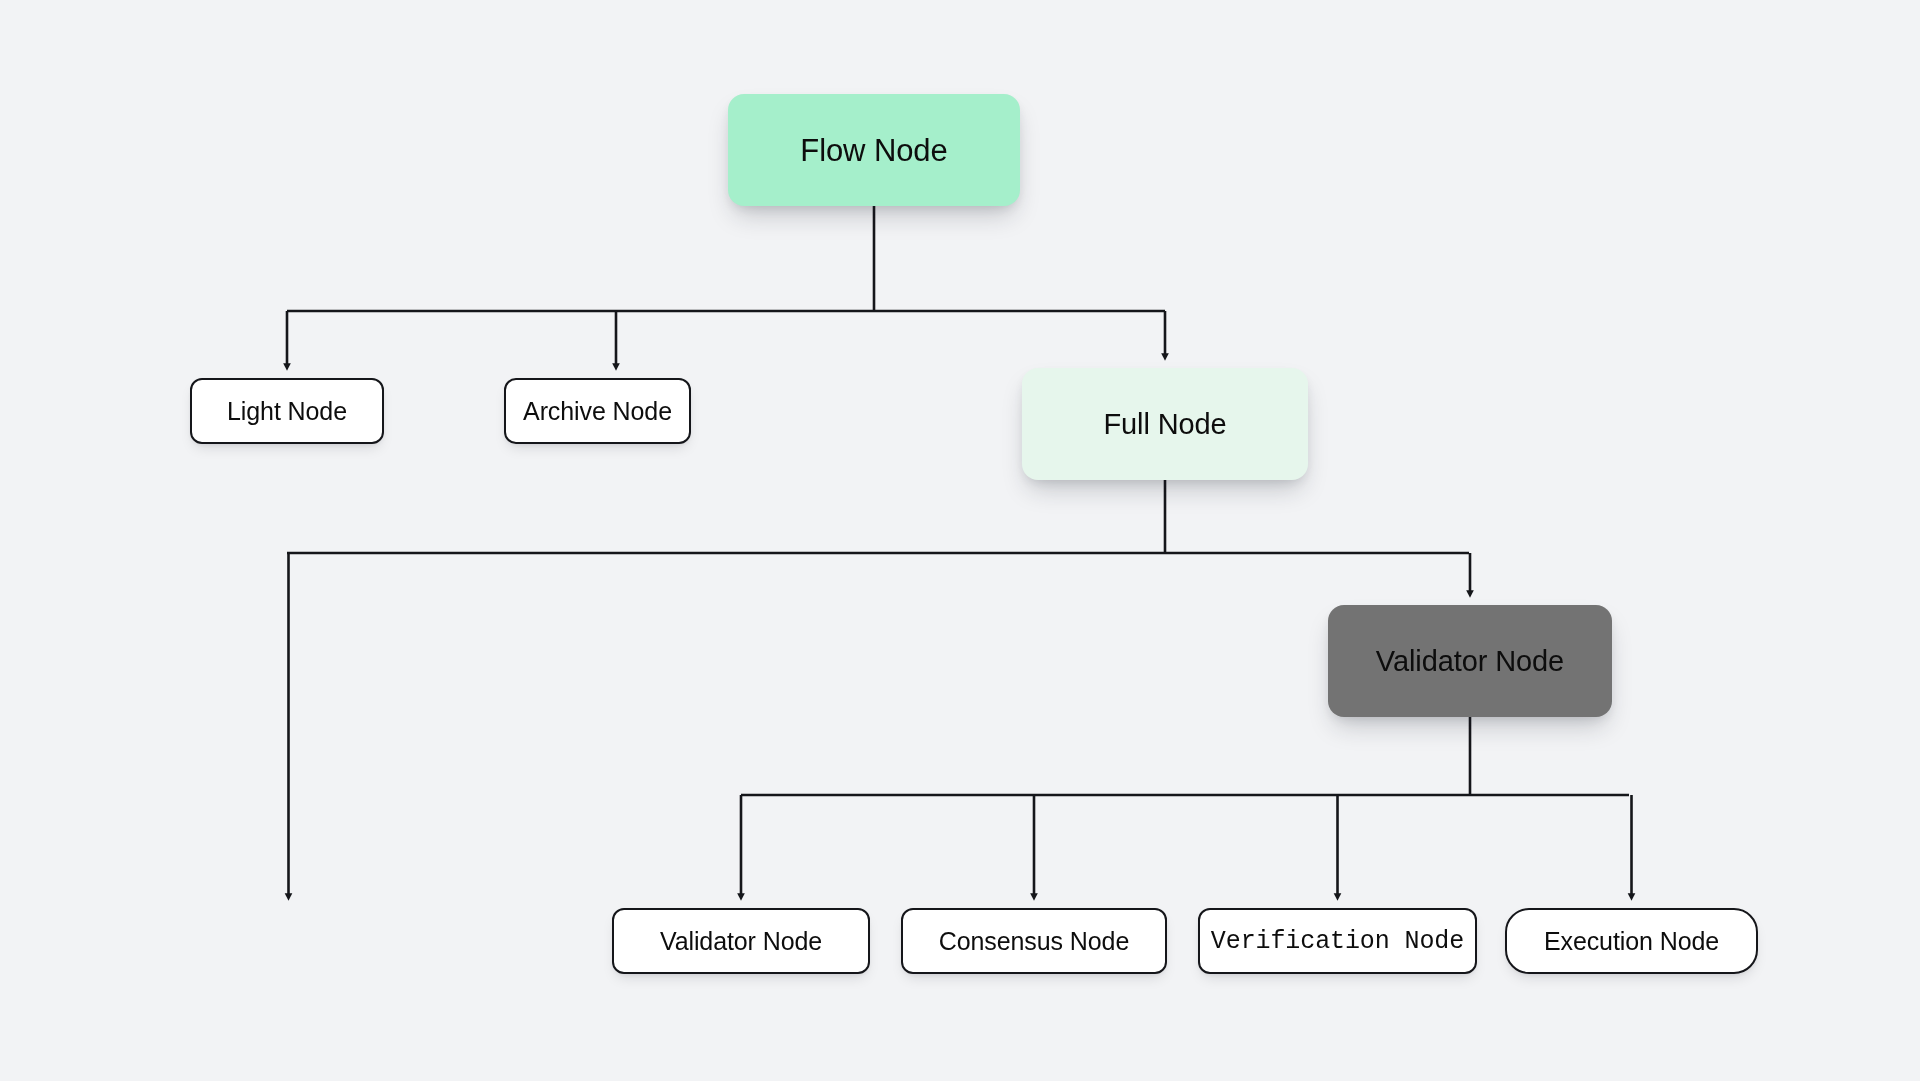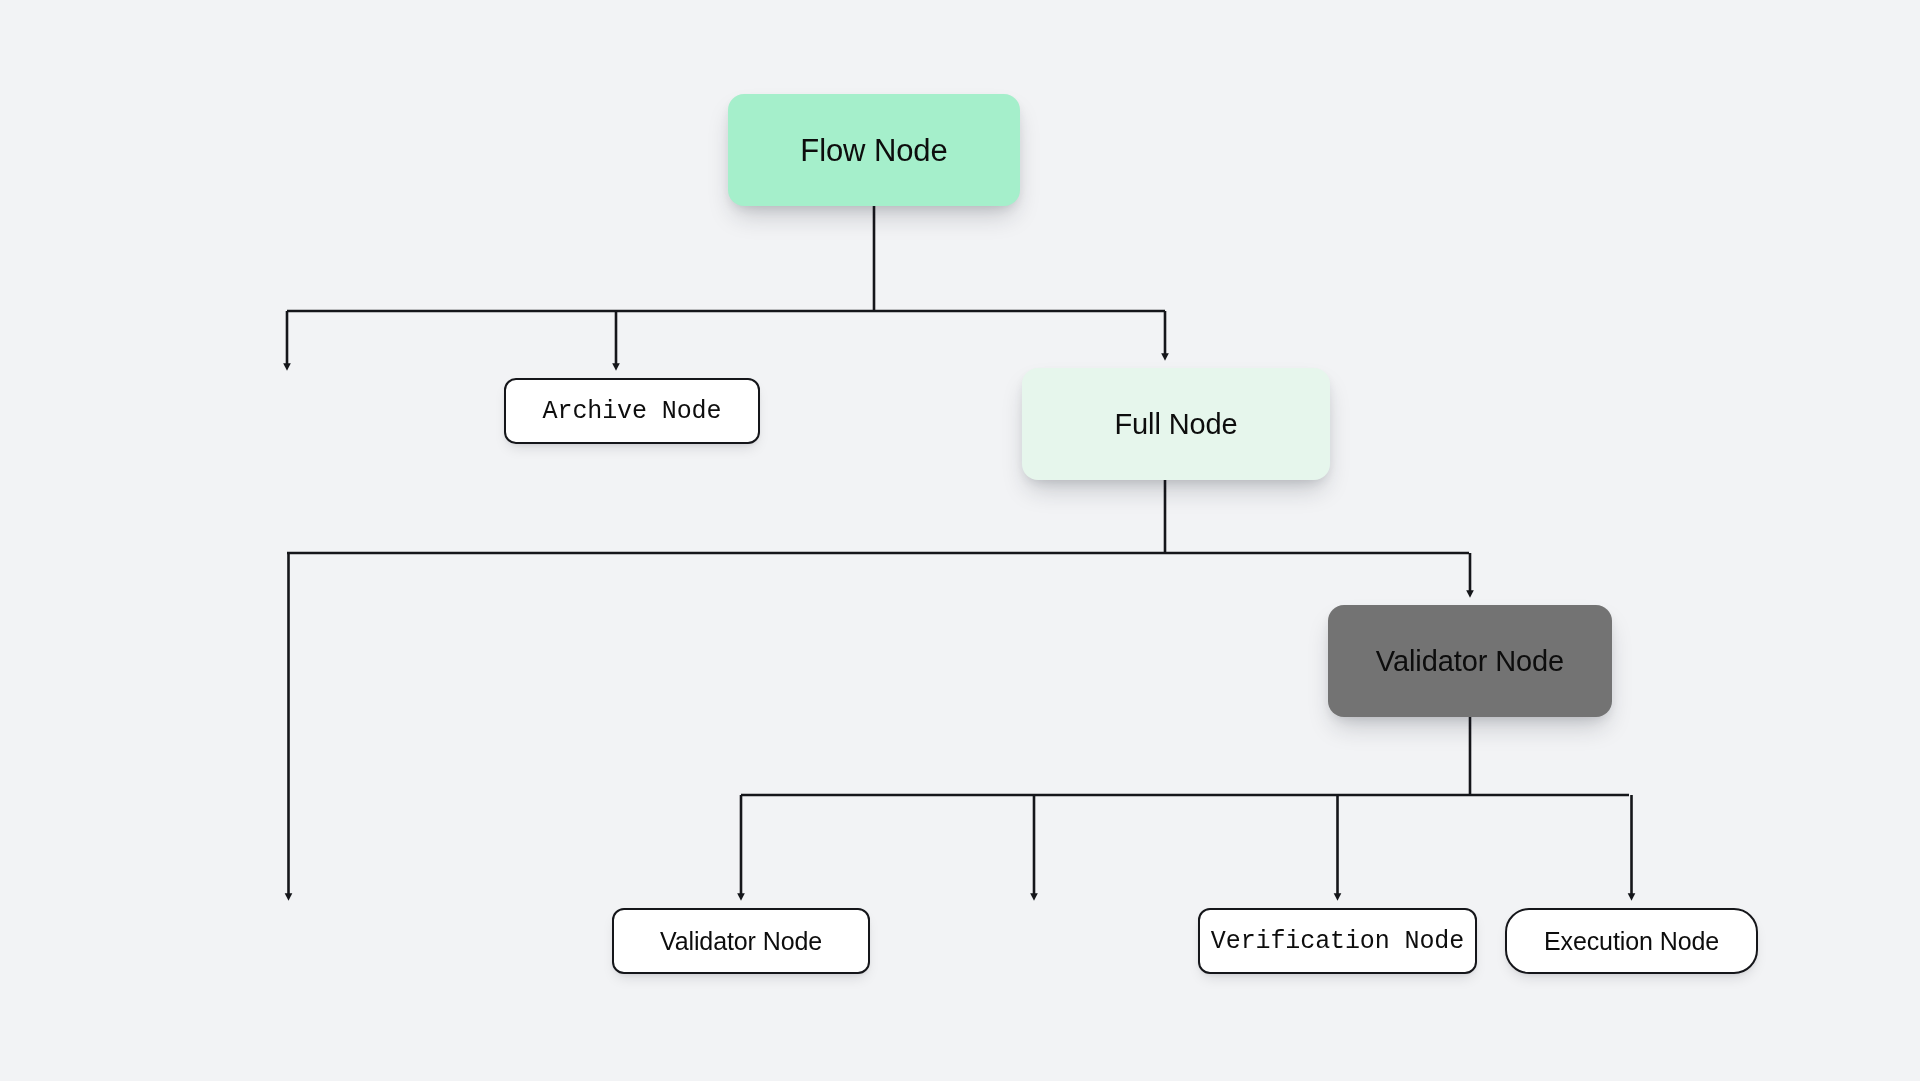--- a/index.html
+++ b/index.html
@@ -95,38 +95,44 @@
         <path d="M1034,795 L1034,897" marker-end="url(#arrowhead)"></path>
         <path d="M1337.5,795 L1337.5,897" marker-end="url(#arrowhead)"></path>
         <path d="M1631.5,795 L1631.5,897" marker-end="url(#arrowhead)"></path>
       </g>
   </svg>
 
   <div class="node tinted tint-root" style="left: 728px; top: 94px; width: 292px; height: 112px; background: rgb(165, 239, 203);">
     <span class="node-label">Flow Node</span>
   </div>
 
+  <div class="node plain" style="left: 190px; top: 378px; width: 194px; height: 66px;">
+    <span class="node-label">Light Node</span>
+  </div>
 
-  <div class="node plain" style="left: 504px; top: 378px; width: 256px; height: 66px; font-family: Liberation Mono, monospace;">
+  <div class="node plain" style="left: 504px; top: 378px; width: 187px; height: 66px;">
     <span class="node-label">Archive Node</span>
   </div>
 
-  <div class="node tinted tint-mid" style="left: 1022px; top: 368px; width: 308px; height: 112px; background: rgb(230, 246, 236);">
+  <div class="node tinted tint-mid" style="left: 1022px; top: 368px; width: 286px; height: 112px; background: rgb(230, 246, 236);">
     <span class="node-label">Full Node</span>
   </div>
 
   <div class="node tinted tint-sub" style="left: 1328px; top: 605px; width: 284px; height: 112px; background: #737373;">
     <span class="node-label">Validator Node</span>
   </div>
 
 
   <div class="node plain" style="left: 612px; top: 908px; width: 258px; height: 66px;">
     <span class="node-label">Validator Node</span>
   </div>
 
+  <div class="node plain" style="left: 901px; top: 908px; width: 266px; height: 66px;">
+    <span class="node-label">Consensus Node</span>
+  </div>
 
   <div class="node plain" style="left: 1198px; top: 908px; width: 279px; height: 66px; font-family: Liberation Mono, monospace;">
     <span class="node-label">Verification Node</span>
   </div>
 
   <div class="node plain" style="left: 1505px; top: 908px; width: 253px; height: 66px; border-radius: 24px;">
     <span class="node-label">Execution Node</span>
   </div>
 
 </div>

